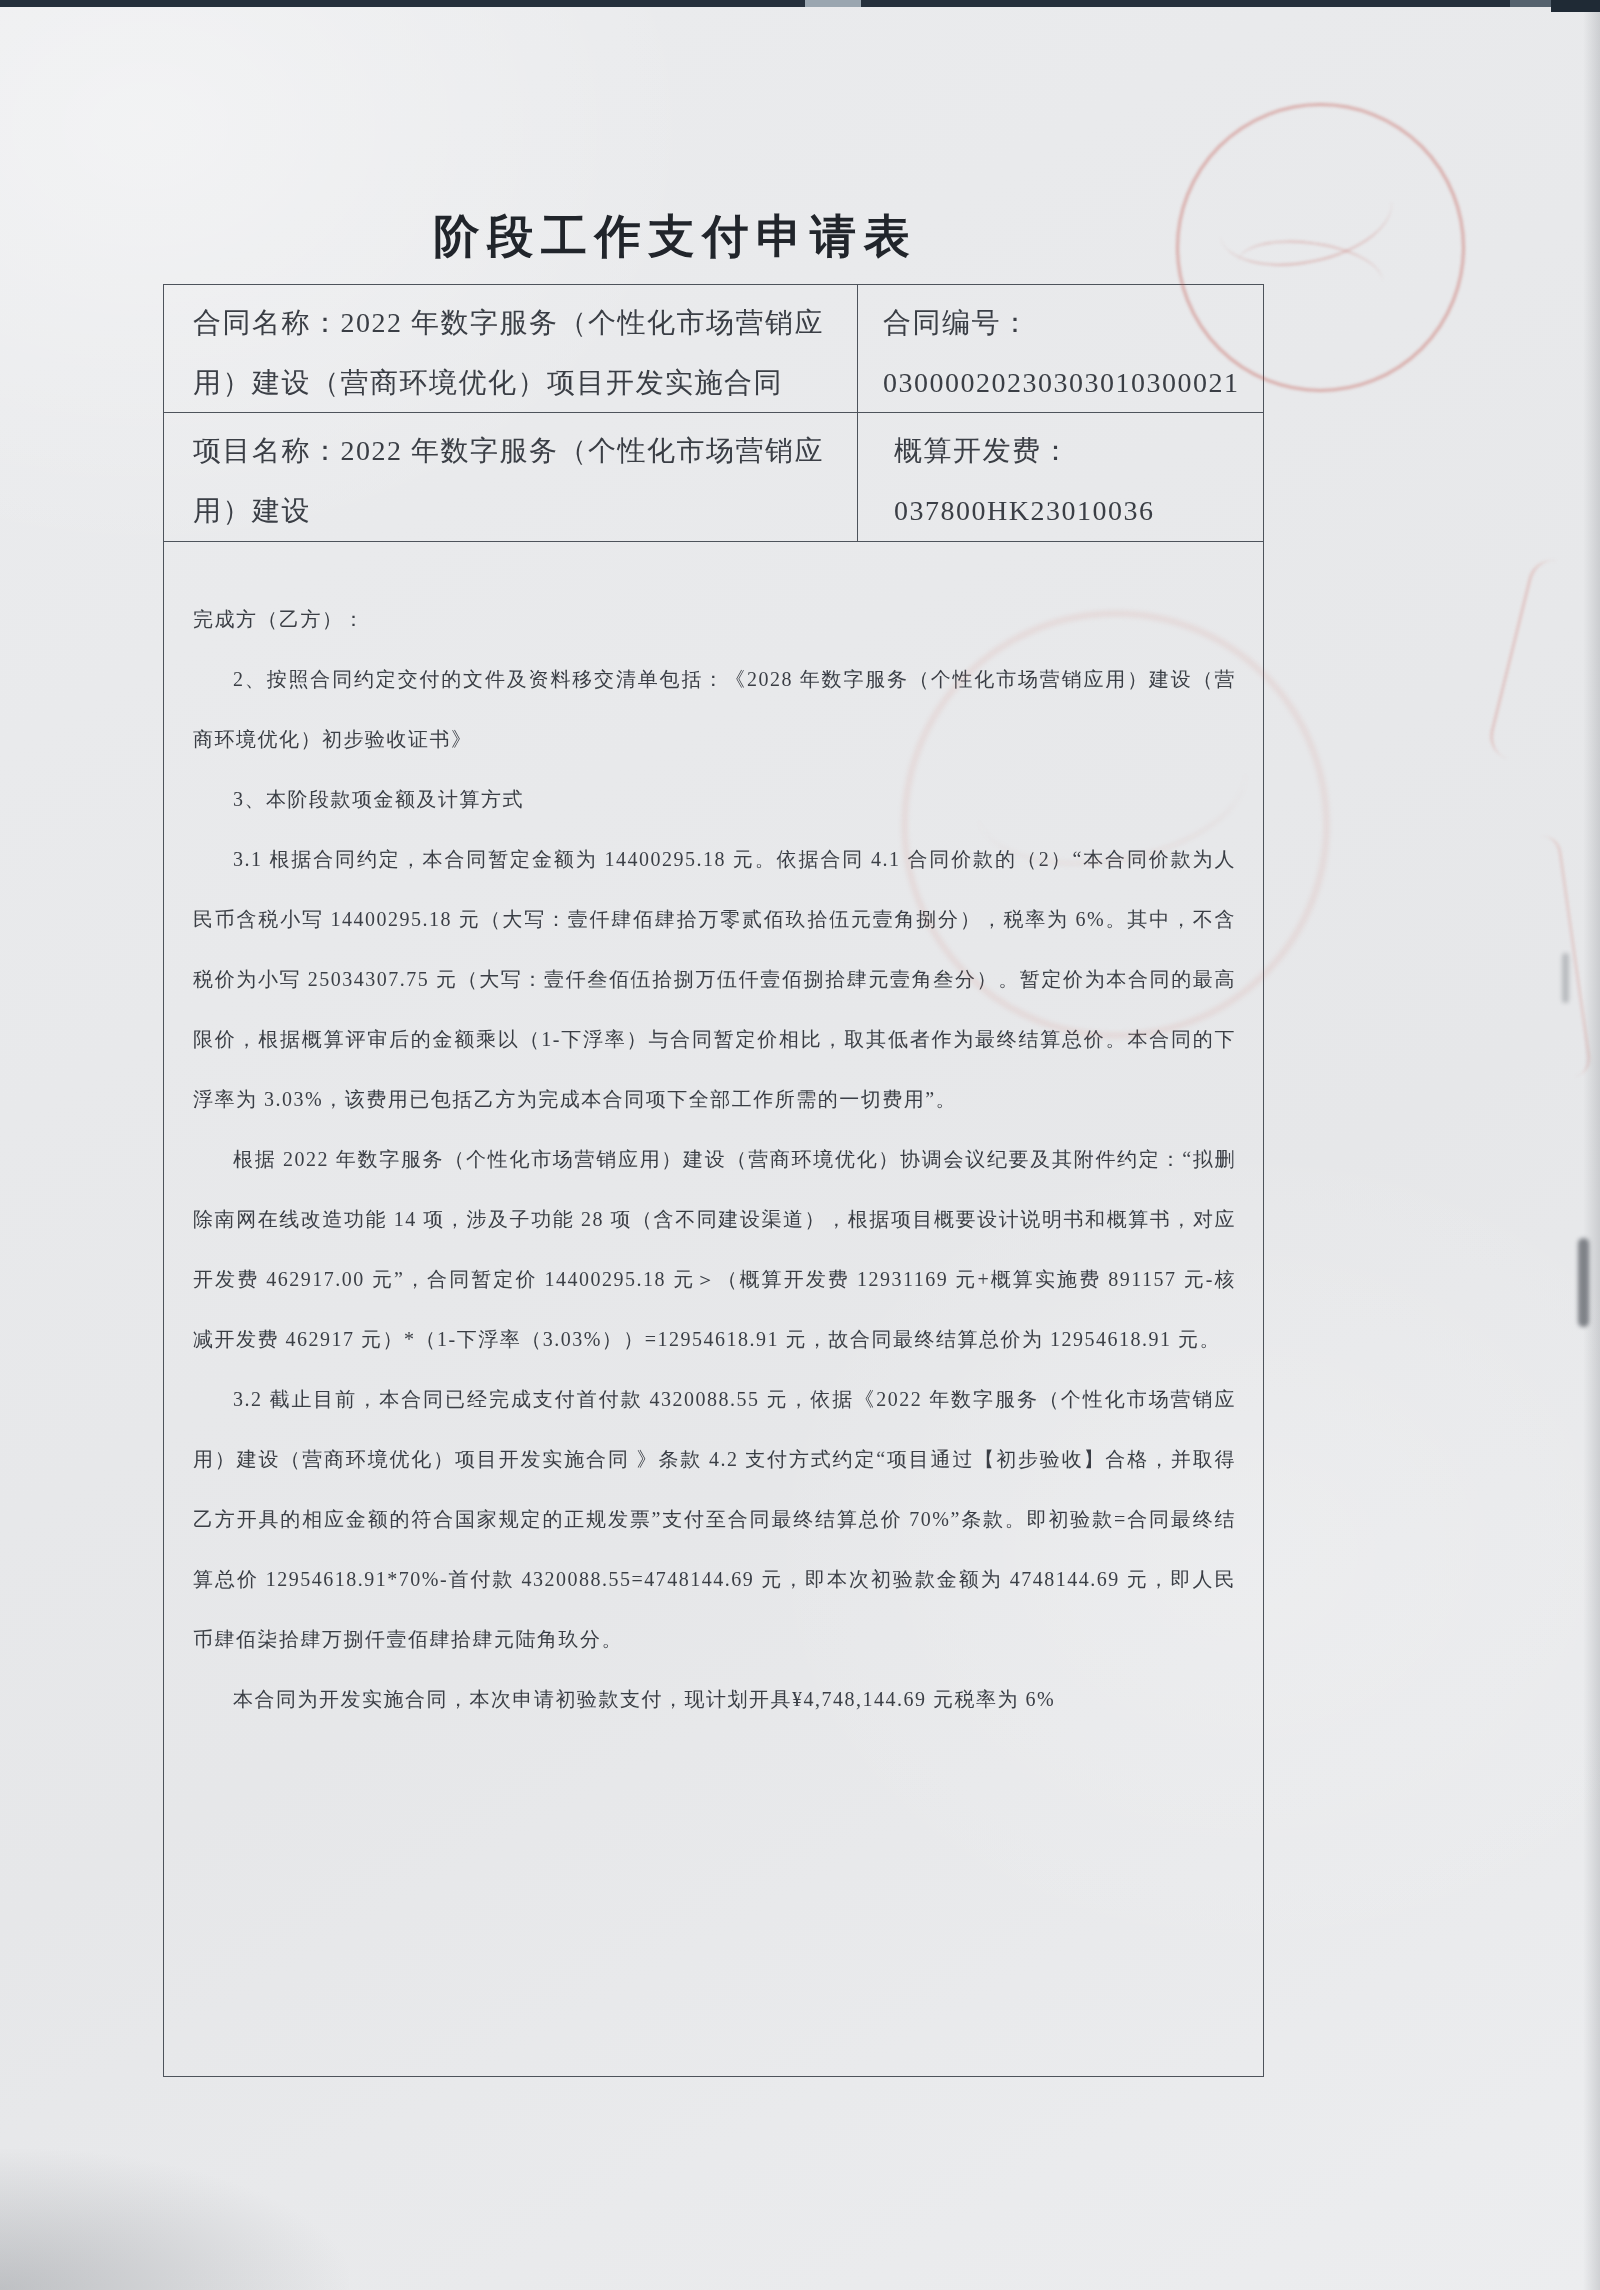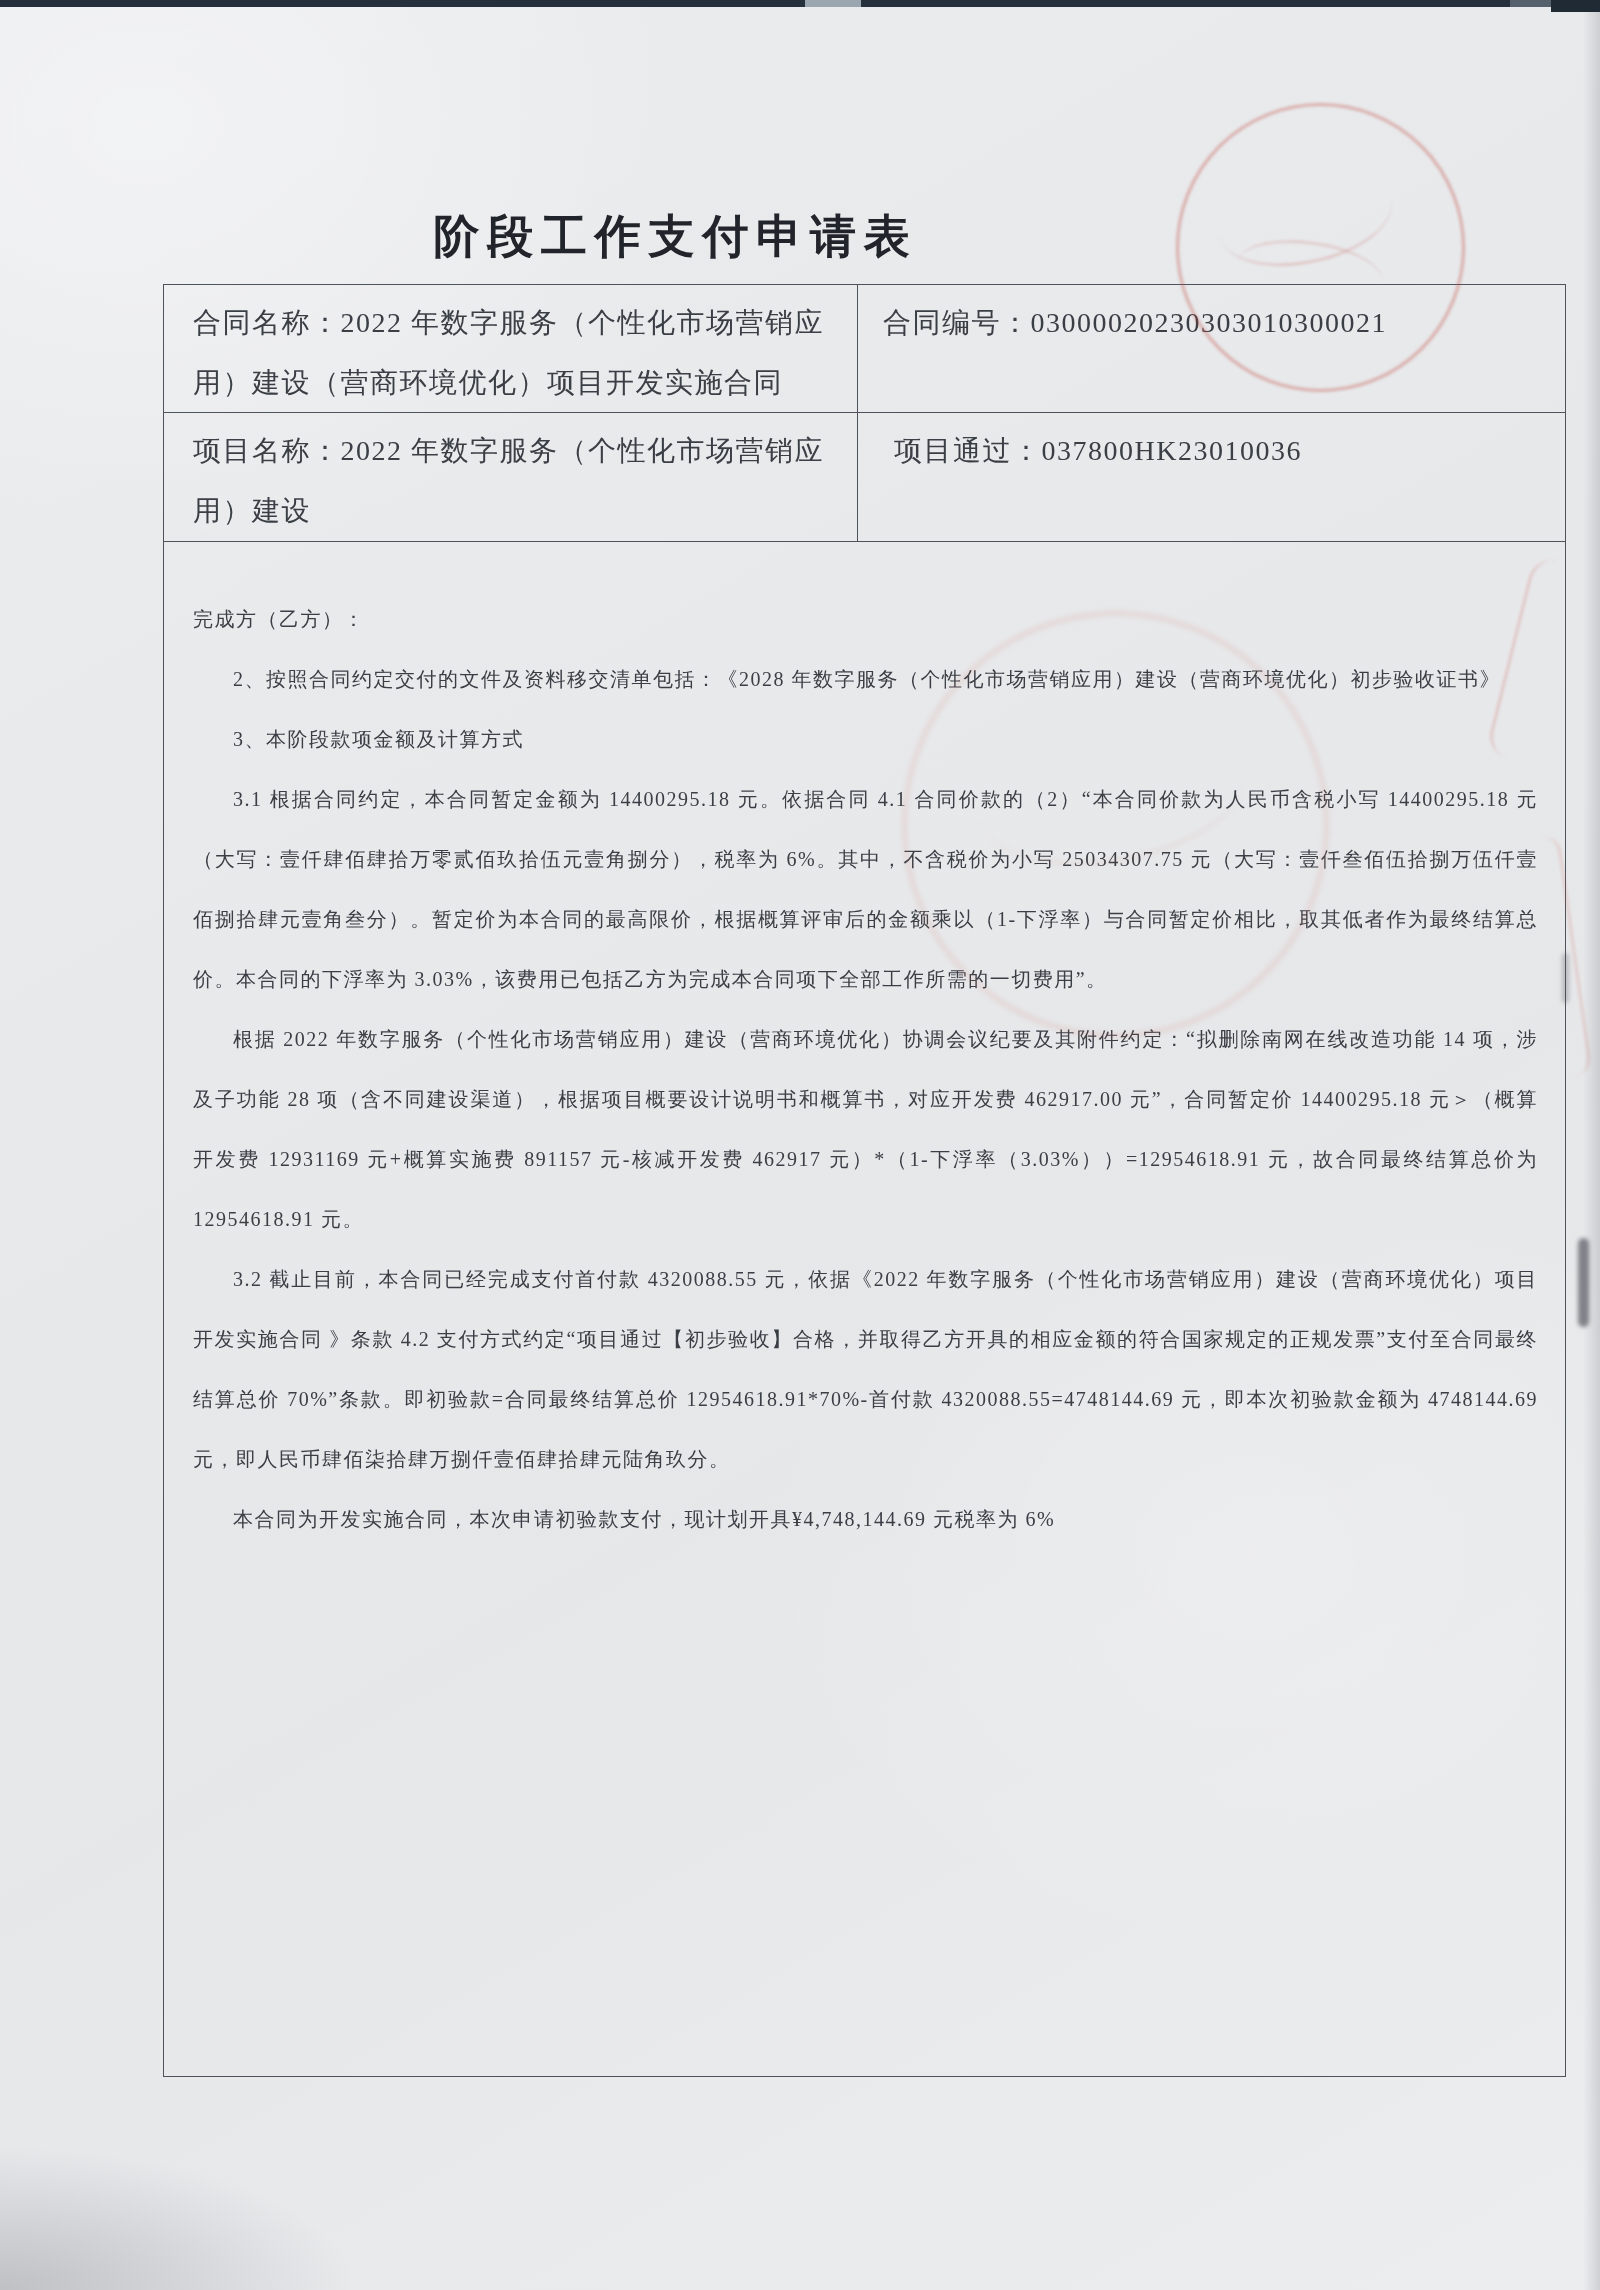--- a/index.html
+++ b/index.html
@@ -49,21 +49,21 @@
     border-right:3.9px solid rgba(205,100,90,.20);border-radius:39px;transform:rotate(-8deg);
     filter:blur(1.5px);z-index:6;}
   
   .title{
     position:absolute;left:0;top:206px;width:1351px;margin:0;
     text-align:center;font-size:46px;font-weight:bold;letter-spacing:7.8px;
     color:#21252b;z-index:3;
   }
   
   .tbl{
-    position:absolute;left:163px;top:284px;width:1403px;
+    position:absolute;left:163px;top:284px;width:1101px;
     border:1.9px solid #4d535b;box-sizing:border-box;z-index:2;
     background:transparent;
   }
   .tr{display:flex;border-bottom:1.9px solid #4d535b;box-sizing:border-box;}
   .row1{height:128px;}
   .row2{height:129px;gap:11px;}
   .td{font-size:28px;line-height:60px;letter-spacing:1.5px;box-sizing:border-box;
     color:#3a3e45;}
   .td-left{width:694px;border-right:1.9px solid #4d535b;padding:7.8px 25px 0 29px;}
   .td-right{flex:1;padding:7.8px 15.5px 0 25px;}
@@ -105,21 +105,21 @@
 
   <h1 class="title">阶段工作支付申请表</h1>
 
   <div class="tbl">
     <div class="tr row1">
       <div class="td td-left">合同名称：2022 年数字服务（个性化市场营销应用）建设（营商环境优化）项目开发实施合同</div>
       <div class="td td-right">合同编号：03000020230303010300021</div>
     </div>
     <div class="tr row2">
       <div class="td td-left">项目名称：2022 年数字服务（个性化市场营销应用）建设</div>
-      <div class="td td-right">项目通过：037800HK23010036</div>
+      <div class="td td-right">概算开发费：037800HK23010036</div>
     </div>
     <div class="tbl-body">
       <p>完成方（乙方）：</p>
       <p class="indent">2、按照合同约定交付的文件及资料移交清单包括：《2028 年数字服务（个性化市场营销应用）建设（营商环境优化）初步验收证书》</p>
       <p class="indent">3、本阶段款项金额及计算方式</p>
       <p class="indent">3.1 根据合同约定，本合同暂定金额为 14400295.18 元。依据合同 4.1 合同价款的（2）“本合同价款为人民币含税小写 14400295.18 元（大写：壹仟肆佰肆拾万零贰佰玖拾伍元壹角捌分），税率为 6%。其中，不含税价为小写 25034307.75 元（大写：壹仟叁佰伍拾捌万伍仟壹佰捌拾肆元壹角叁分）。暂定价为本合同的最高限价，根据概算评审后的金额乘以（1-下浮率）与合同暂定价相比，取其低者作为最终结算总价。本合同的下浮率为 3.03%，该费用已包括乙方为完成本合同项下全部工作所需的一切费用”。</p>
       <p class="indent">根据 2022 年数字服务（个性化市场营销应用）建设（营商环境优化）协调会议纪要及其附件约定：“拟删除南网在线改造功能 14 项，涉及子功能 28 项（含不同建设渠道），根据项目概要设计说明书和概算书，对应开发费 462917.00 元”，合同暂定价 14400295.18 元＞（概算开发费 12931169 元+概算实施费 891157 元-核减开发费 462917 元）*（1-下浮率（3.03%））=12954618.91 元，故合同最终结算总价为 12954618.91 元。</p>
       <p class="indent">3.2 截止目前，本合同已经完成支付首付款 4320088.55 元，依据《2022 年数字服务（个性化市场营销应用）建设（营商环境优化）项目开发实施合同 》条款 4.2 支付方式约定“项目通过【初步验收】合格，并取得乙方开具的相应金额的符合国家规定的正规发票”支付至合同最终结算总价 70%”条款。即初验款=合同最终结算总价 12954618.91*70%-首付款 4320088.55=4748144.69 元，即本次初验款金额为 4748144.69 元，即人民币肆佰柒拾肆万捌仟壹佰肆拾肆元陆角玖分。</p>
       <p class="indent">本合同为开发实施合同，本次申请初验款支付，现计划开具¥4,748,144.69 元税率为 6%</p>
     </div>

